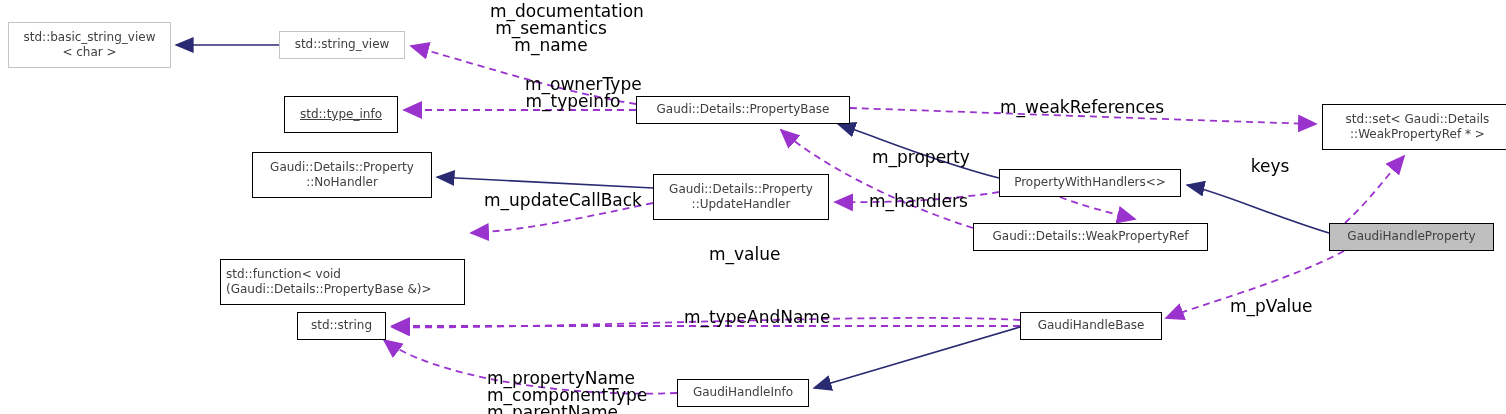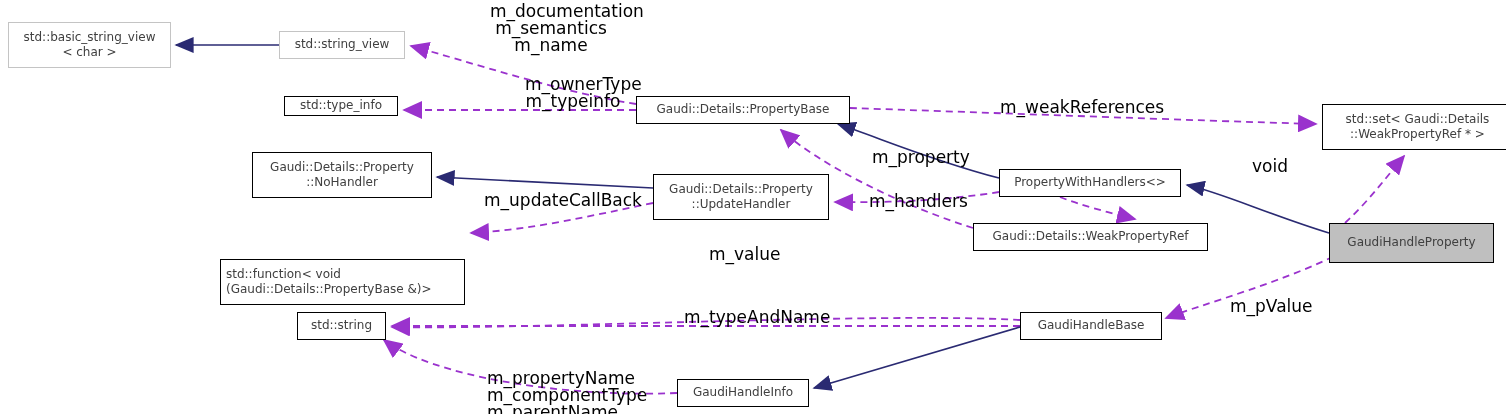--- a/index.html
+++ b/index.html
@@ -93,46 +93,46 @@
         <path d="M 1344,251 C 1290,280 1200,305 1166,318" fill="none" stroke="#9a32cd" stroke-width="1.8" stroke-dasharray="7,5" marker-end="url(#arrow-usage)"></path>
         <path d="M 1020,327 L 814,388" fill="none" stroke="#2a2a72" stroke-width="1.6" marker-end="url(#arrow-inherit)"></path>
         <path d="M 677,393 C 560,398 430,375 384,340" fill="none" stroke="#9a32cd" stroke-width="1.8" stroke-dasharray="7,5" marker-end="url(#arrow-usage)"></path>
       </g>
   </svg>
 
   <div id="node-layer">
       <div class="node light" style="left: 8px; top: 22px; width: 163px; height: 46px;">std::basic_string_view
 &lt; char &gt;</div>
       <div class="node light" style="left: 279px; top: 31px; width: 126px; height: 28px;">std::string_view</div>
-      <div class="node" style="left: 284px; top: 96px; width: 114px; height: 20px;">std::type_info</div>
+      <div class="node" style="left: 284px; top: 96px; width: 114px; height: 37px; text-decoration: underline;">std::type_info</div>
       <div class="node" style="left: 636px; top: 96px; width: 214px; height: 28px;">Gaudi::Details::PropertyBase</div>
       <div class="node" style="left: 1322px; top: 104px; width: 191px; height: 46px;">std::set&lt; Gaudi::Details
 ::WeakPropertyRef * &gt;</div>
       <div class="node" style="left: 252px; top: 152px; width: 180px; height: 46px;">Gaudi::Details::Property
 ::NoHandler</div>
       <div class="node" style="left: 653px; top: 174px; width: 176px; height: 46px;">Gaudi::Details::Property
 ::UpdateHandler</div>
       <div class="node" style="left: 999px; top: 169px; width: 182px; height: 28px;">PropertyWithHandlers&lt;&gt;</div>
       <div class="node leftal" style="left: 220px; top: 215px; width: 245px; height: 46px;">std::function&lt; void
 (Gaudi::Details::PropertyBase &amp;)&gt;</div>
       <div class="node" style="left: 973px; top: 223px; width: 235px; height: 28px;">Gaudi::Details::WeakPropertyRef</div>
-      <div class="node highlight" style="left: 1329px; top: 223px; width: 165px; height: 40px;">GaudiHandleProperty</div>
+      <div class="node highlight" style="left: 1329px; top: 223px; width: 165px; height: 28px;">GaudiHandleProperty</div>
       <div class="node" style="left: 297px; top: 312px; width: 89px; height: 28px;">std::string</div>
       <div class="node" style="left: 1020px; top: 312px; width: 142px; height: 28px;">GaudiHandleBase</div>
       <div class="node" style="left: 677px; top: 379px; width: 132px; height: 28px;">GaudiHandleInfo</div>
     </div>
   <div id="label-layer">
       <div class="edge-label" style="left: 490px; top: 3px; width: 122px;">m_documentation
 m_semantics
 m_name</div>
       <div class="edge-label" style="left: 505px; top: 76px; width: 96px; margin-left: 20px;">m_ownerType
 m_typeinfo</div>
       <div class="edge-label" style="left: 1000px; top: 99px; width: 164px;">m_weakReferences</div>
       <div class="edge-label" style="left: 872px; top: 149px; width: 86px;">m_property</div>
-      <div class="edge-label" style="left: 1248px; top: 158px; width: 44px;">void</div>
+      <div class="edge-label" style="left: 1248px; top: 158px; width: 44px;">keys</div>
       <div class="edge-label" style="left: 484px; top: 192px; width: 136px;">m_updateCallBack</div>
       <div class="edge-label" style="left: 869px; top: 193px; width: 86px;">m_handlers</div>
       <div class="edge-label" style="left: 709px; top: 246px; width: 70px;">m_value</div>
       <div class="edge-label" style="left: 1230px; top: 258px; width: 78px; margin-top: 40px;">m_pValue</div>
       <div class="edge-label" style="left: 684px; top: 309px; width: 122px;">m_typeAndName</div>
       <div class="edge-label" style="left: 487px; top: 344px; width: 130px; margin-top: 26px;">m_propertyName
 m_componentType
 m_parentName</div>
     </div>
 

